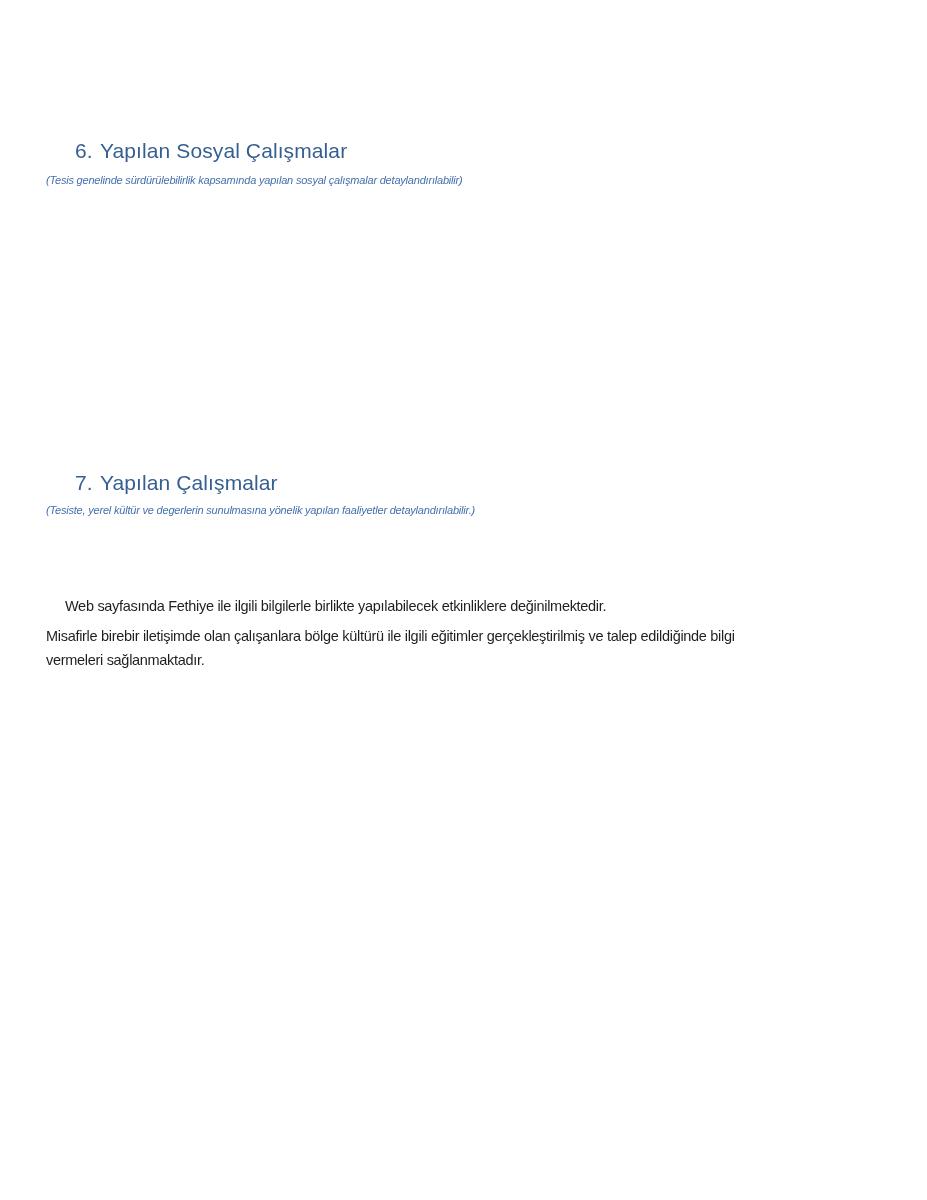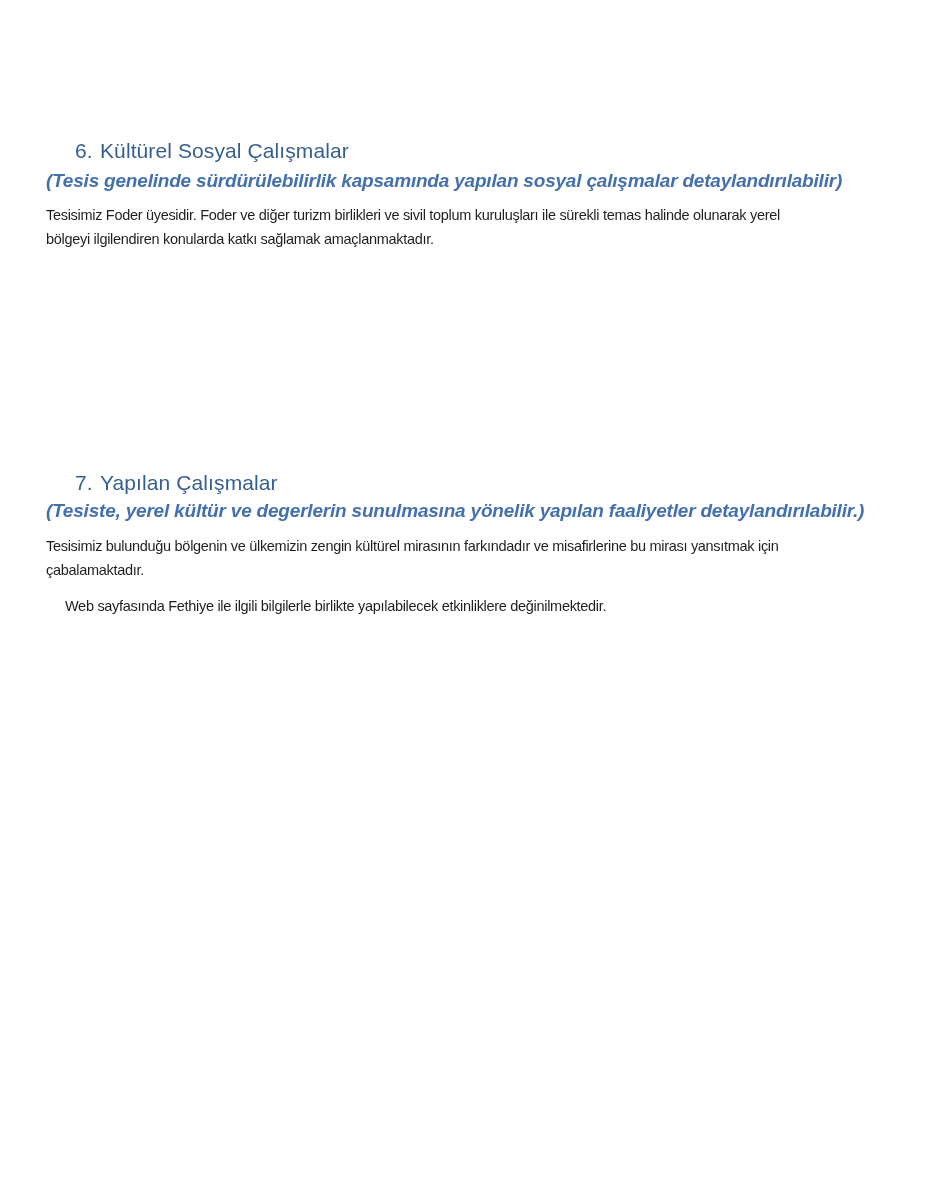--- a/index.html
+++ b/index.html
@@ -28,27 +28,26 @@
     letter-spacing: 0.1px;
     white-space: nowrap;
   }
   .section-heading .heading-number {
     display: inline-block;
     min-width: 25px;
   }
   .section-subtitle {
     position: absolute;
     left: 46px;
-    font-size: 19px;
+    font-size: 11px;
     line-height: 17px;
     font-style: italic;
     color: #4470ad;
     letter-spacing: -0.2px;
     white-space: nowrap;
-    font-weight: bold;
   }
   .body-paragraph {
     position: absolute;
     left: 46px;
     font-size: 14.5px;
     line-height: 24px;
     color: #1f1f1f;
     letter-spacing: -0.3px;
     white-space: nowrap;
   }
@@ -61,32 +60,31 @@
   #sec7-para-1    { top: 594px; margin-left: 19px; }
   #sec7-para-2    { top: 624px; }
 </style>
 </head>
 <body>
 
 <div class="doc-page">
 
   <div class="section-heading" id="sec6-heading">
     <span class="heading-number">6.</span>
-    <span class="heading-title">Kültürel Sosyal Çalışmalar</span>
+    <span class="heading-title">Yapılan Sosyal Çalışmalar</span>
   </div>
 
   <div class="section-subtitle" id="sec6-subtitle">(Tesis genelinde sürdürülebilirlik kapsamında yapılan sosyal çalışmalar detaylandırılabilir)</div>
 
-  <div class="body-paragraph" id="sec6-para-0">Tesisimiz Foder üyesidir. Foder ve diğer turizm birlikleri ve sivil toplum kuruluşları ile sürekli temas halinde olunarak yerel<br>bölgeyi ilgilendiren konularda katkı sağlamak amaçlanmaktadır.</div>
 
   <div class="section-heading" id="sec7-heading">
     <span class="heading-number">7.</span>
     <span class="heading-title">Yapılan Çalışmalar</span>
   </div>
 
   <div class="section-subtitle" id="sec7-subtitle">(Tesiste, yerel kültür ve degerlerin sunulmasına yönelik yapılan faaliyetler detaylandırılabilir.)</div>
 
-  <div class="body-paragraph" id="sec7-para-0">Tesisimiz bulunduğu bölgenin ve ülkemizin zengin kültürel mirasının farkındadır ve misafirlerine bu mirası yansıtmak için<br>çabalamaktadır.</div>
 
   <div class="body-paragraph" id="sec7-para-1">Web sayfasında Fethiye ile ilgili bilgilerle birlikte yapılabilecek etkinliklere değinilmektedir.</div>
 
+  <div class="body-paragraph" id="sec7-para-2">Misafirle birebir iletişimde olan çalışanlara bölge kültürü ile ilgili eğitimler gerçekleştirilmiş ve talep edildiğinde bilgi<br>vermeleri sağlanmaktadır.</div>
 
 </div>
 
 </body></html>

